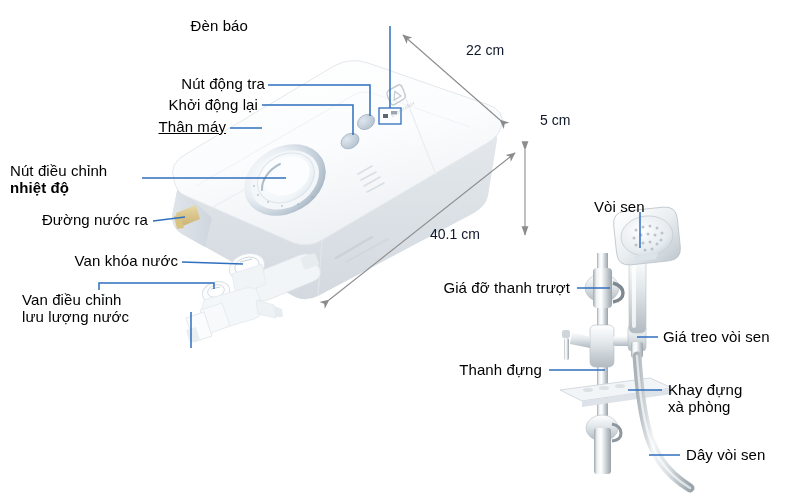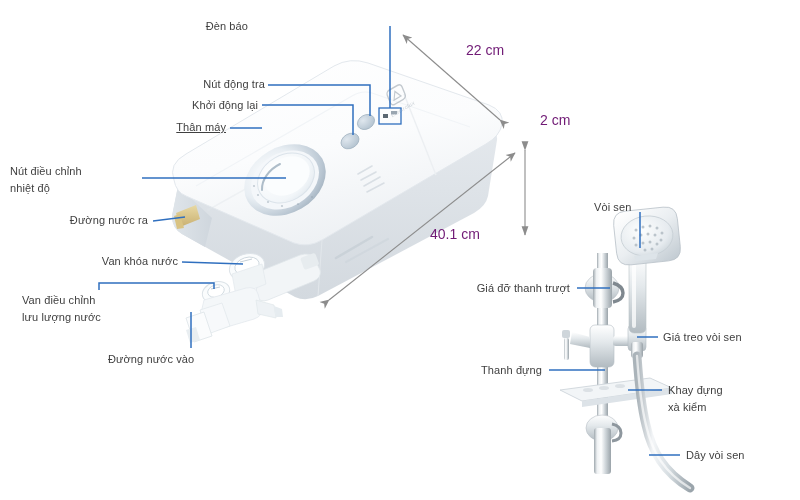--- a/index.html
+++ b/index.html
@@ -7,31 +7,31 @@
   body{
     width:800px;height:500px;
     background:#ffffff;
     font-family:"Liberation Sans","DejaVu Sans",sans-serif;
     overflow:hidden;
     position:relative;
   }
   #stage{position:absolute;left:0;top:0;width:800px;height:500px;}
   .lbl{
     position:absolute;
-    color:#404040;
-    font-size:11px;
+    color:#000000;
+    font-size:15px;
     line-height:16px;
     white-space:pre;
     letter-spacing:.1px;
   }
   .lbl.r{text-align:right;}
   .lbl.c{text-align:left;}
   .dim{
     position:absolute;
-    color:#701a75;
+    color:#0f172a;
     font-size:14px;
     white-space:pre;
   }
   svg.layer{position:absolute;left:0;top:0;width:800px;height:500px;overflow:visible;}
 </style>
 </head>
 <body>
 
 <div id="stage">
 
@@ -325,41 +325,40 @@
 
   <div class="lbl r" style="left:138px;top:18px;width:110px;">Đèn báo</div>
 
   <div class="lbl r" style="left:110px;top:76px;width:155px;">Nút động tra</div>
 
   <div class="lbl r" style="left:100px;top:97px;width:158px;">Khởi động lại</div>
 
   <div class="lbl r" style="left:80px;top:119px;width:146px;text-decoration:underline;">Thân máy</div>
 
   <div class="lbl c" style="left:10px;top:163px;width:128px;">Nút điều chỉnh</div>
-  <div class="lbl c" style="left:10px;top:180px;width:128px;">nhiệt độ</div>
+  <div class="lbl c" style="left:10px;top:180px;width:128px;font-weight:bold;">nhiệt độ</div>
 
   <div class="lbl r" style="left:24px;top:212px;width:124px;">Đường nước ra</div>
 
   <div class="lbl r" style="left:50px;top:253px;width:128px;">Van khóa nước</div>
 
   <div class="lbl" style="left:22px;top:292px;width:150px;">Van điều chỉnh</div>
   <div class="lbl" style="left:22px;top:309px;width:160px;">lưu lượng nước</div>
 
-  <div class="lbl c" style="left:108px;top:351px;width:148px;">Đường nước vào</div>
 
   <div class="lbl c" style="left:594px;top:199px;width:92px;">Vòi sen</div>
 
   <div class="lbl r" style="left:422px;top:280px;width:148px;">Giá đỡ thanh trượt</div>
 
   <div class="lbl" style="left:663px;top:329px;width:142px;">Giá treo vòi sen</div>
 
   <div class="lbl r" style="left:440px;top:362px;width:102px;">Thanh đựng</div>
 
   <div class="lbl" style="left:668px;top:382px;width:120px;">Khay đựng</div>
-  <div class="lbl" style="left:668px;top:399px;width:120px;">xà kiểm</div>
+  <div class="lbl" style="left:668px;top:399px;width:120px;">xà phòng</div>
 
   <div class="lbl" style="left:686px;top:447px;width:120px;">Dây vòi sen</div>
 
   <div class="dim" style="left:466px;top:42px;">22 cm</div>
-  <div class="dim" style="left:540px;top:112px;">2 cm</div>
+  <div class="dim" style="left:540px;top:112px;">5 cm</div>
   <div class="dim" style="left:430px;top:219px;margin-top:7px;">40.1 cm</div>
 
 </div>
 
 </body></html>

